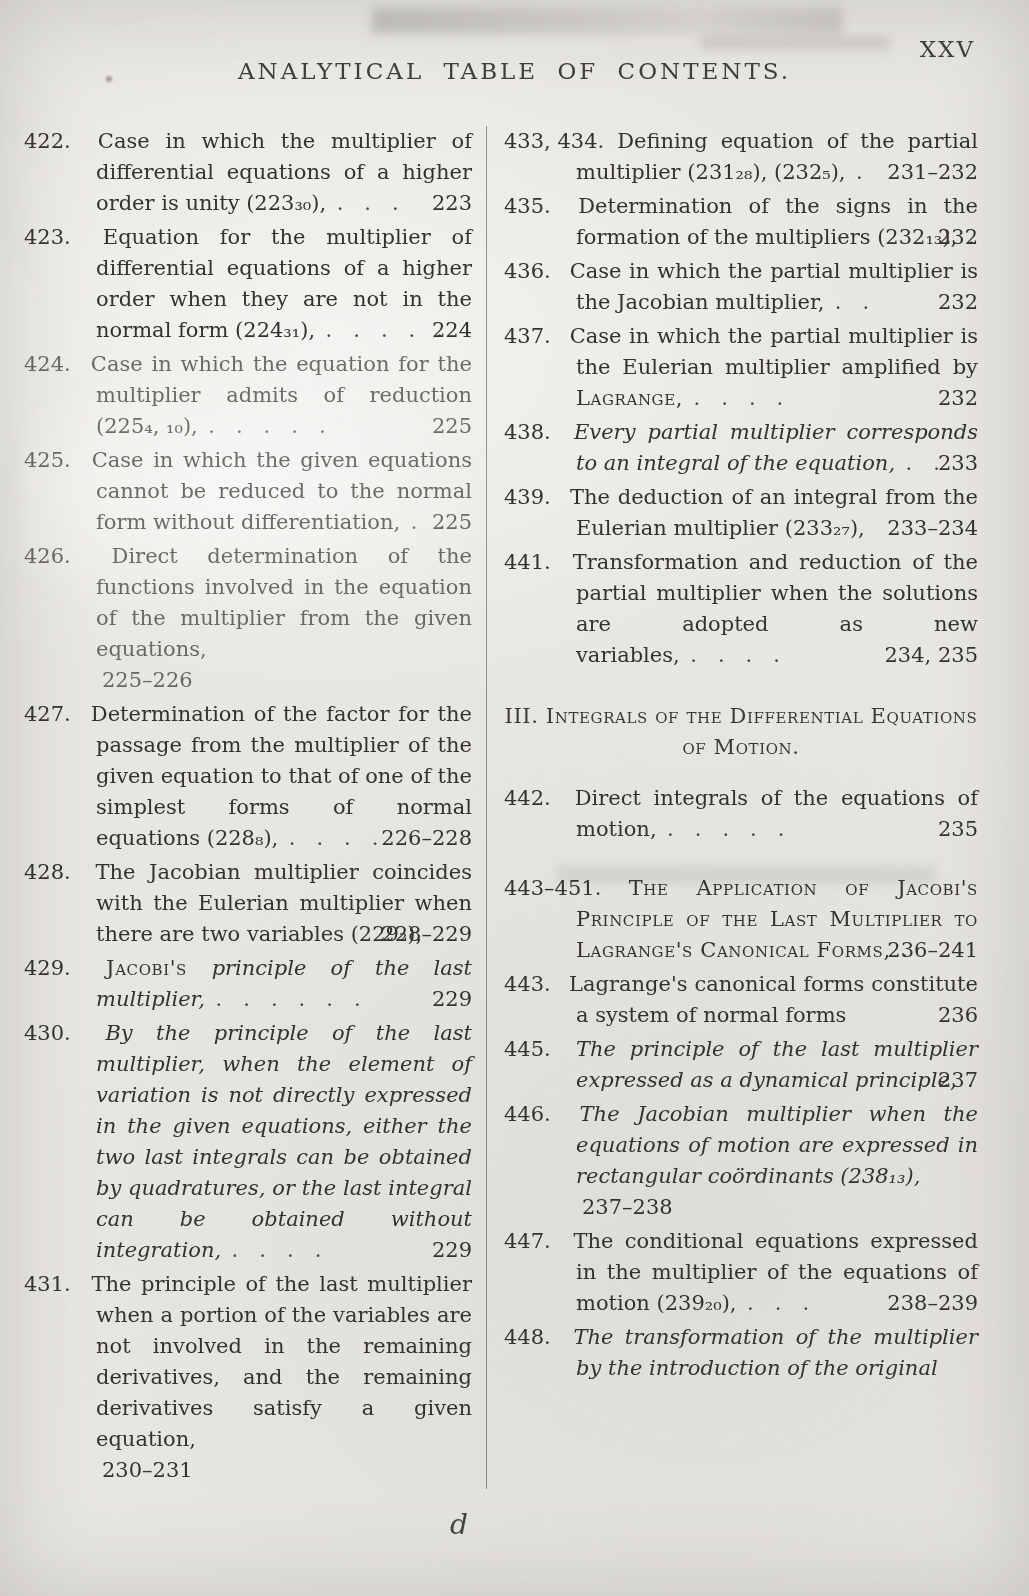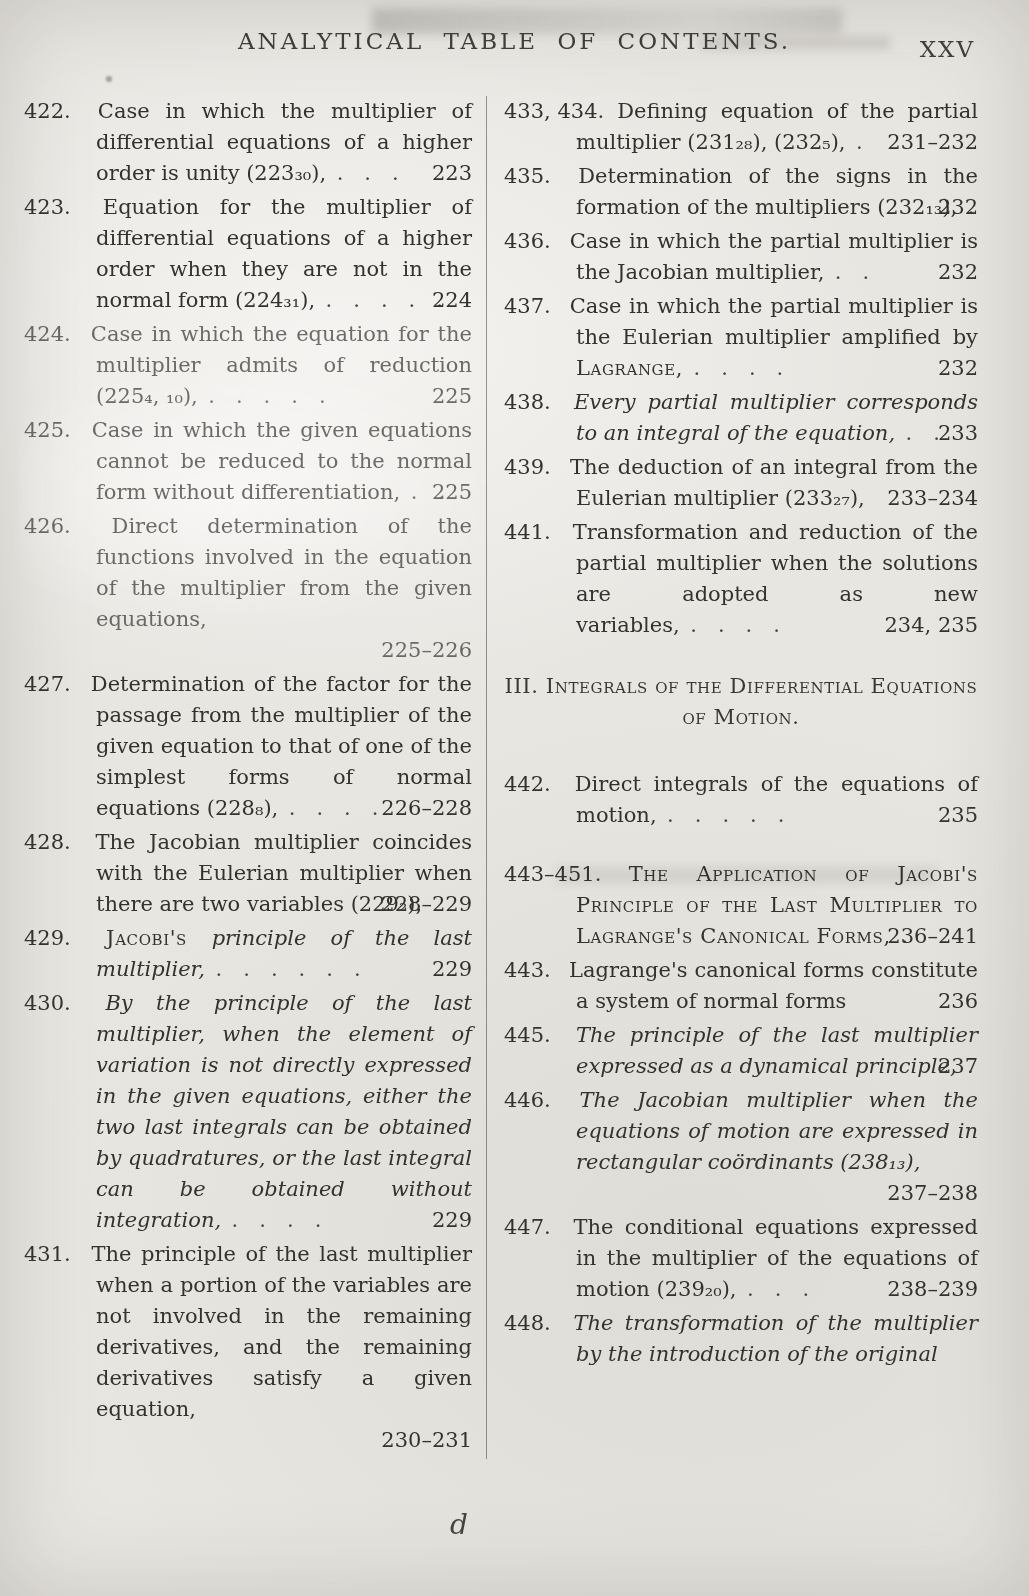--- a/index.html
+++ b/index.html
@@ -12,21 +12,21 @@
     overflow: hidden;
     background:
       radial-gradient(ellipse 820px 520px at 32% 22%, rgba(255,255,255,.55), rgba(255,255,255,0) 70%),
       radial-gradient(ellipse 900px 760px at 68% 78%, rgba(210,208,202,.45), rgba(210,208,202,0) 75%),
       #e8e6e1;
     box-shadow: inset 0 0 90px rgba(135,132,125,.32);
     color:#34322e;
   }
 
   
-  .header { position: relative; padding-top: 28px; height: 52px; }
+  .header { position: relative; padding-top: 58px; height: 52px; }
   .header-title {
     text-align: center;
     font-size: 23px;
     letter-spacing: 3px;
     word-spacing: 9px;
     color: #403e39;
   }
   .page-number {
     position: absolute;
     top: 36px; right: 54px;
@@ -55,29 +55,29 @@
   .entry .num { display: inline-block; min-width: 58px; text-indent: 0; }
   .part-n {}
   .part-i { font-style: italic; }
   .part-sc { font-variant: small-caps; letter-spacing: .6px; }
   .leaders { color:#44423d; }
   .entry .page {
     position: absolute; right: 0; bottom: 0;
     text-indent: 0; padding-left: 6px;
   }
   .entry.ownline .page {
-    position: static; display: block; text-align: right;
+    position: static; display: block; 
   }
 
   .section-heading {
     font-variant: small-caps;
     letter-spacing: .6px;
     text-align: center;
     text-align-last: center;
-    margin: 30px 0 36px 0;
+    margin: 30px 0 20px 0;
     color: #3a3833;
   }
 
   
   .signature {
     position: absolute;
     left: 450px; top: 1508px;
     font-style: italic;
     font-size: 28px;
     color: #46443f;

